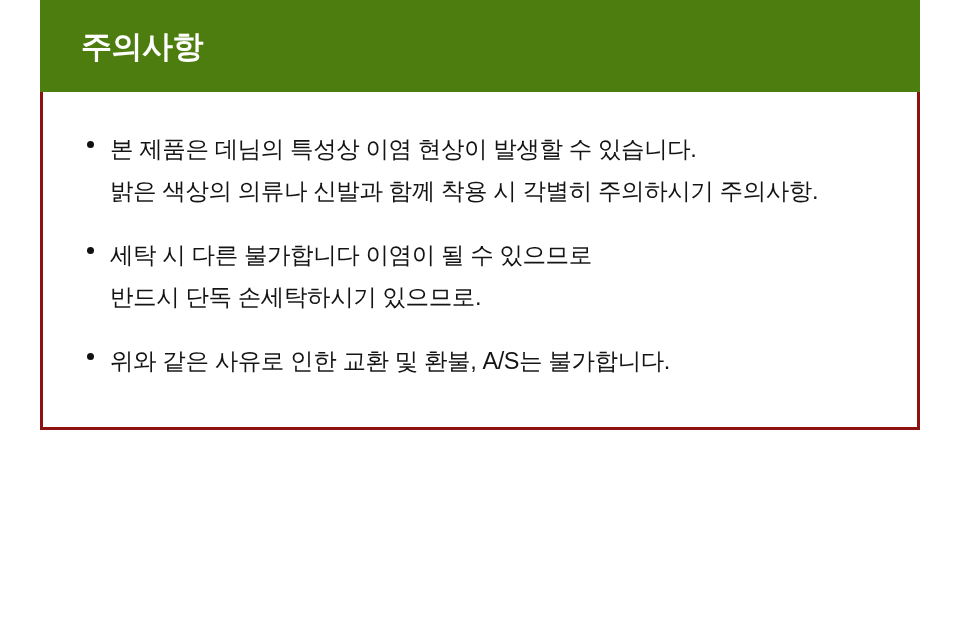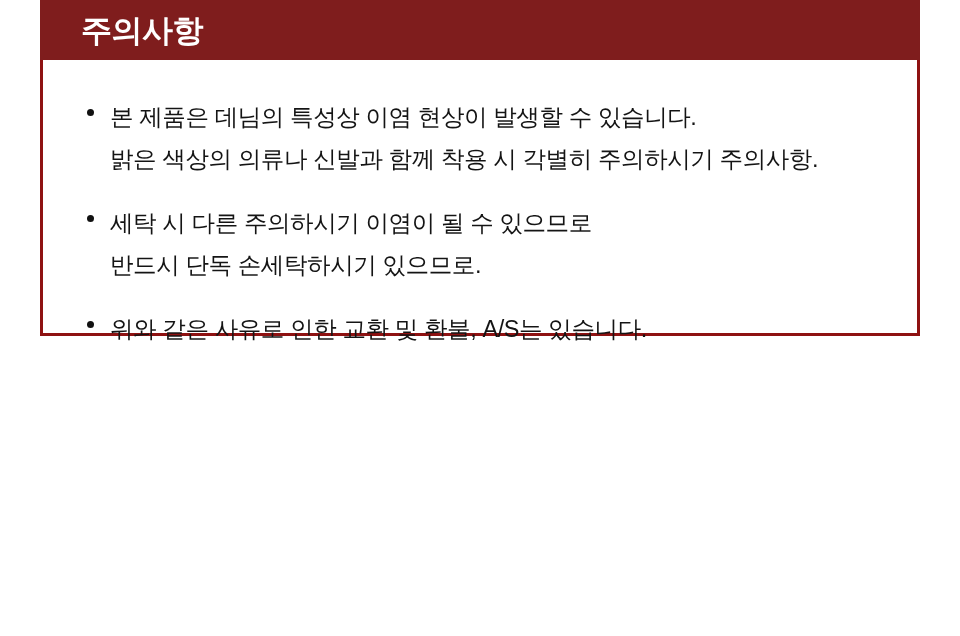--- a/index.html
+++ b/index.html
@@ -18,43 +18,43 @@
 
   .notice-card {
     position: absolute;
     left: 40px;
     top: 0px;
     width: 880px;
   }
 
   
   .notice-header {
-    background: #7f1d1d;
-    height: 60px;
+    background: #4d7c0f;
+    height: 92px;
     box-sizing: border-box;
     display: flex;
     align-items: center;
     padding-left: 41px;
   }
   .notice-title {
     color: #ffffff;
     font-size: 31px;
     font-weight: bold;
     letter-spacing: -0.5px;
     line-height: 1;
     white-space: nowrap;
   }
 
   
   .notice-body {
     background: #ffffff;
     border: 3px solid #8e1212;
     border-top: none;
     box-sizing: border-box;
-    height: 276px;
+    height: 338px;
     padding: 36px 22px 0 40px;
   }
 
   .bullet-list {
     list-style: none;
     margin: 0;
     padding: 0;
   }
   .bullet-item {
     position: relative;
@@ -96,25 +96,25 @@
     <ul class="bullet-list">
 
       <li class="bullet-item">
         <span class="bullet-dot"></span>
         <span class="bullet-line">본 제품은 데님의 특성상 이염 현상이 발생할 수 있습니다.</span>
         <span class="bullet-line">밝은 색상의 의류나 신발과 함께 착용 시 각별히 주의하시기 주의사항.</span>
       </li>
 
       <li class="bullet-item">
         <span class="bullet-dot"></span>
-        <span class="bullet-line">세탁 시 다른 주의하시기 이염이 될 수 있으므로</span>
+        <span class="bullet-line">세탁 시 다른 불가합니다 이염이 될 수 있으므로</span>
         <span class="bullet-line">반드시 단독 손세탁하시기 있으므로.</span>
       </li>
 
       <li class="bullet-item">
         <span class="bullet-dot"></span>
-        <span class="bullet-line">위와 같은 사유로 인한 교환 및 환불, A/S는 있습니다.</span>
+        <span class="bullet-line">위와 같은 사유로 인한 교환 및 환불, A/S는 불가합니다.</span>
       </li>
 
     </ul>
   </div>
 
 </div>
 
 </body></html>

